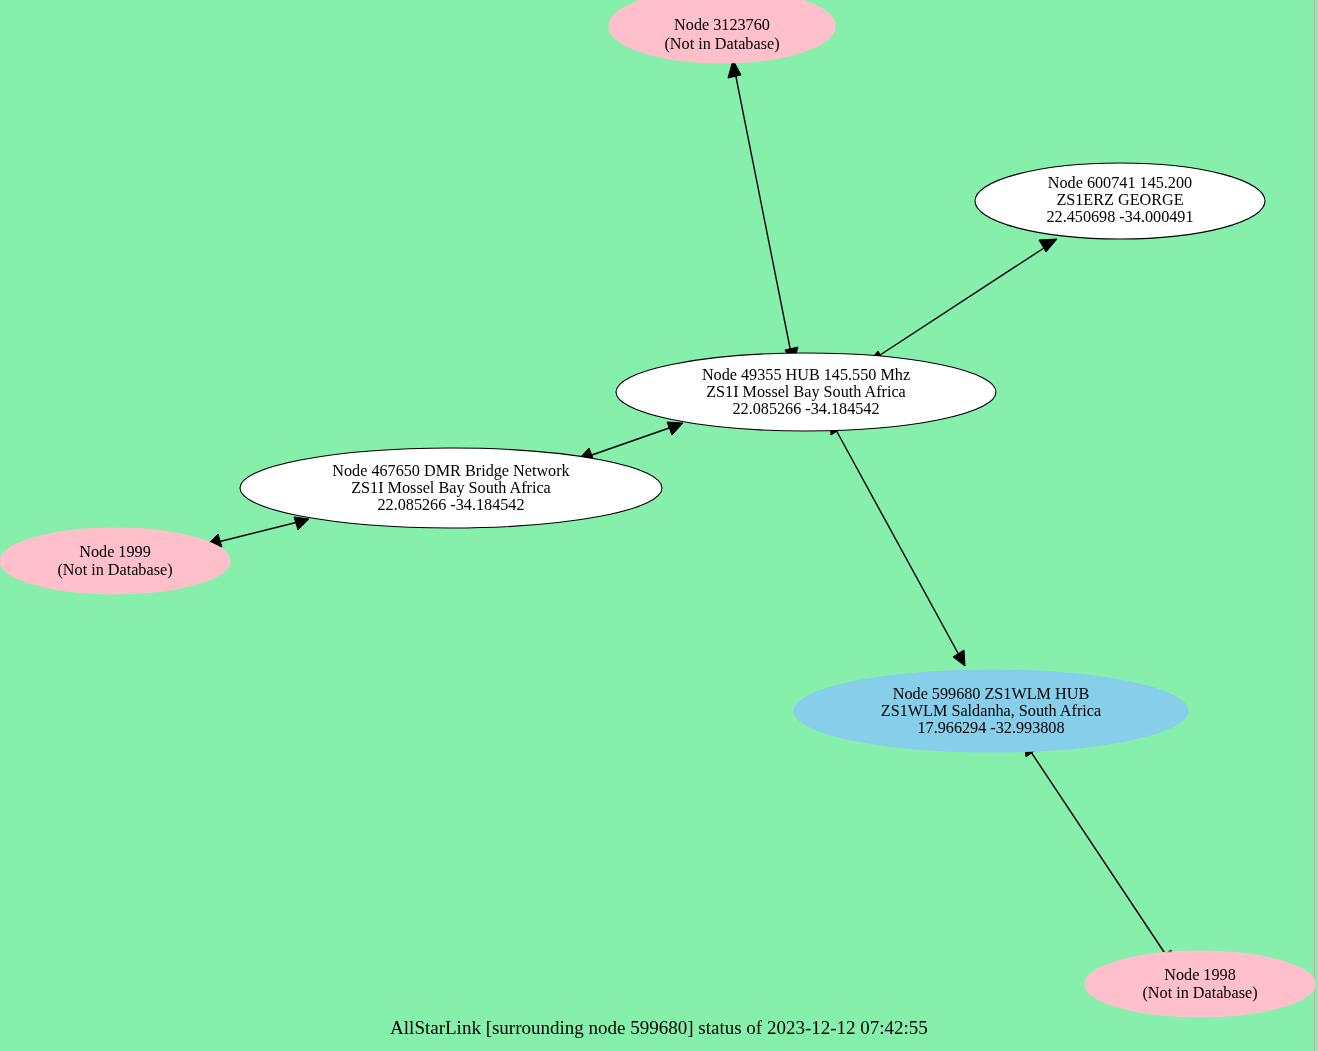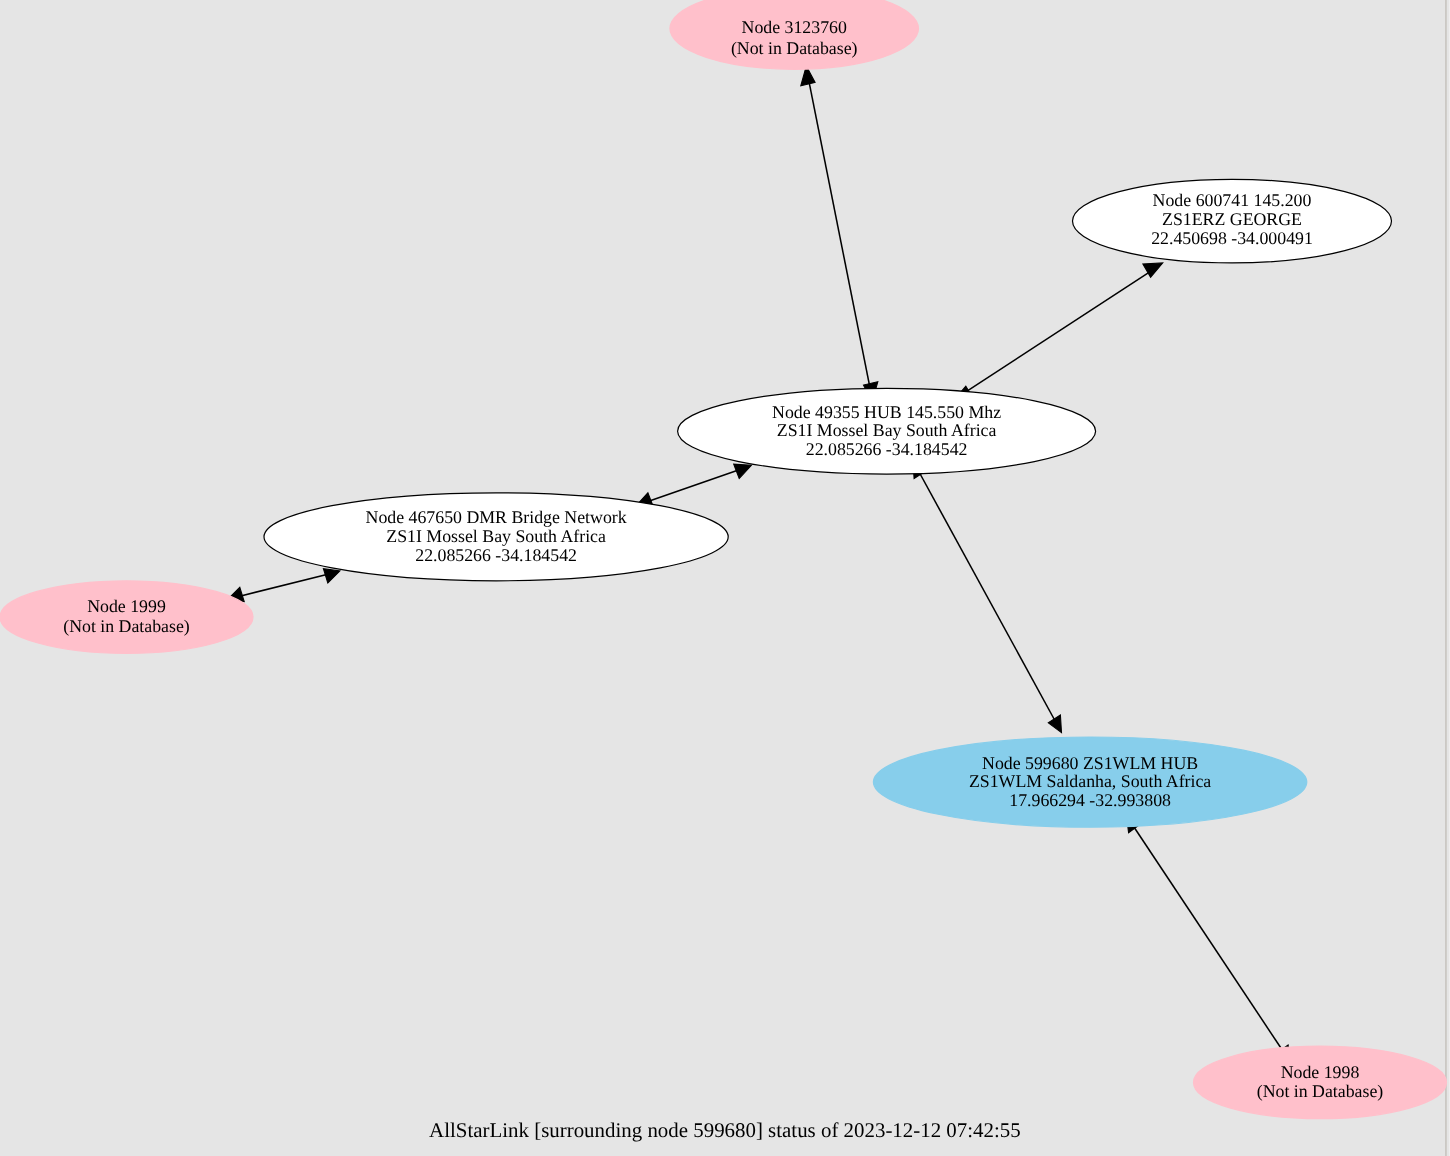--- a/index.html
+++ b/index.html
@@ -4,21 +4,21 @@
 <style>
   html, body {
     margin: 0;
     padding: 0;
     background: #ffffff;
   }
   #canvas {
     position: relative;
     width: 1318px;
     height: 1051px;
-    background: #e5e5e5;
+    background: #86efac;
     overflow: hidden;
     font-family: "Liberation Serif", "DejaVu Serif", serif;
   }
   #graph-svg {
     position: absolute;
     top: 0;
     left: 0;
     width: 1318px;
     height: 1051px;
   }

